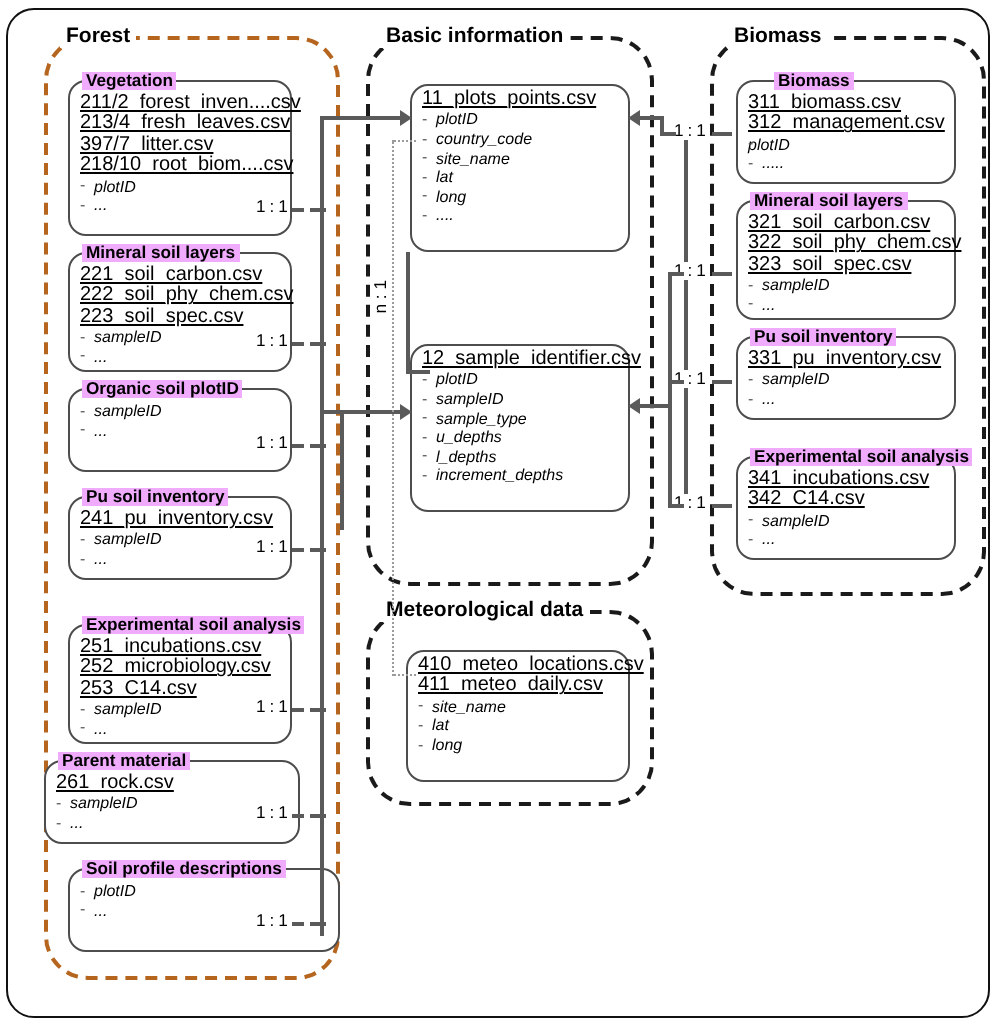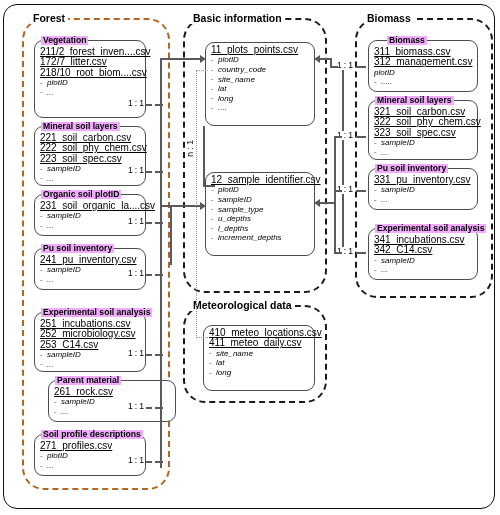--- a/index.html
+++ b/index.html
@@ -57,40 +57,40 @@
   <div class="group black" style="left:183px;top:305px;width:144px;height:98px;"></div>
   <div class="group-title" style="left:190px;top:300px;">Meteorological data</div>
 
   <div class="group black" style="left:355px;top:18px;width:138px;height:280px;"></div>
   <div class="group-title" style="left:364px;top:13px;">Biomass</div>
 
   <div class="entity" style="left:34px;top:40px;width:112px;height:78px;">
     <div class="entity-title" style="left:6px;top:-5px;">Vegetation</div>
     <div style="height:4px;"></div>
     <div class="file">211/2_forest_inven....csv</div>
-    <div class="file">172/7_litter.csv</div>
+    <div class="file">213/4_fresh_leaves.csv</div>
+    <div class="file">397/7_litter.csv</div>
     <div class="file">218/10_root_biom....csv</div>
     <div class="attr">plotID</div>
     <div class="attr">...</div>
   </div>
 
   <div class="entity" style="left:34px;top:126px;width:112px;height:60px;">
     <div class="entity-title" style="left:6px;top:-5px;">Mineral soil layers</div>
     <div style="height:4px;"></div>
     <div class="file">221_soil_carbon.csv</div>
     <div class="file">222_soil_phy_chem.csv</div>
     <div class="file">223_soil_spec.csv</div>
     <div class="attr">sampleID</div>
     <div class="attr">...</div>
   </div>
 
   <div class="entity" style="left:34px;top:194px;width:112px;height:42px;">
     <div class="entity-title" style="left:6px;top:-5px;">Organic soil plotID</div>
     <div style="height:4px;"></div>
-    <div class="file">231_soil_organic_la....csv</div>
     <div class="attr">sampleID</div>
     <div class="attr">...</div>
   </div>
 
   <div class="entity" style="left:34px;top:248px;width:112px;height:42px;">
     <div class="entity-title" style="left:6px;top:-5px;">Pu soil inventory</div>
     <div style="height:4px;"></div>
     <div class="file">241_pu_inventory.csv</div>
     <div class="attr">sampleID</div>
     <div class="attr">...</div>
@@ -99,32 +99,31 @@
   <div class="entity" style="left:34px;top:312px;width:112px;height:60px;">
     <div class="entity-title" style="left:6px;top:-5px;">Experimental soil analysis</div>
     <div style="height:4px;"></div>
     <div class="file">251_incubations.csv</div>
     <div class="file">252_microbiology.csv</div>
     <div class="file">253_C14.csv</div>
     <div class="attr">sampleID</div>
     <div class="attr">...</div>
   </div>
 
-  <div class="entity" style="left:48px;top:380px;width:128px;height:42px;">
+  <div class="entity" style="left:22px;top:380px;width:128px;height:42px;">
     <div class="entity-title" style="left:6px;top:-5px;">Parent material</div>
     <div style="height:4px;"></div>
     <div class="file">261_rock.csv</div>
     <div class="attr">sampleID</div>
     <div class="attr">...</div>
   </div>
 
-  <div class="entity" style="left:34px;top:434px;width:112px;height:42px;">
+  <div class="entity" style="left:34px;top:434px;width:136px;height:42px;">
     <div class="entity-title" style="left:6px;top:-5px;">Soil profile descriptions</div>
     <div style="height:4px;"></div>
-    <div class="file">271_profiles.csv</div>
     <div class="attr">plotID</div>
     <div class="attr">...</div>
   </div>
 
   <div class="entity" style="left:205px;top:42px;width:110px;height:84px;">
     <div class="file">11_plots_points.csv</div>
     <div class="attr">plotID</div>
     <div class="attr">country_code</div>
     <div class="attr">site_name</div>
     <div class="attr">lat</div>

